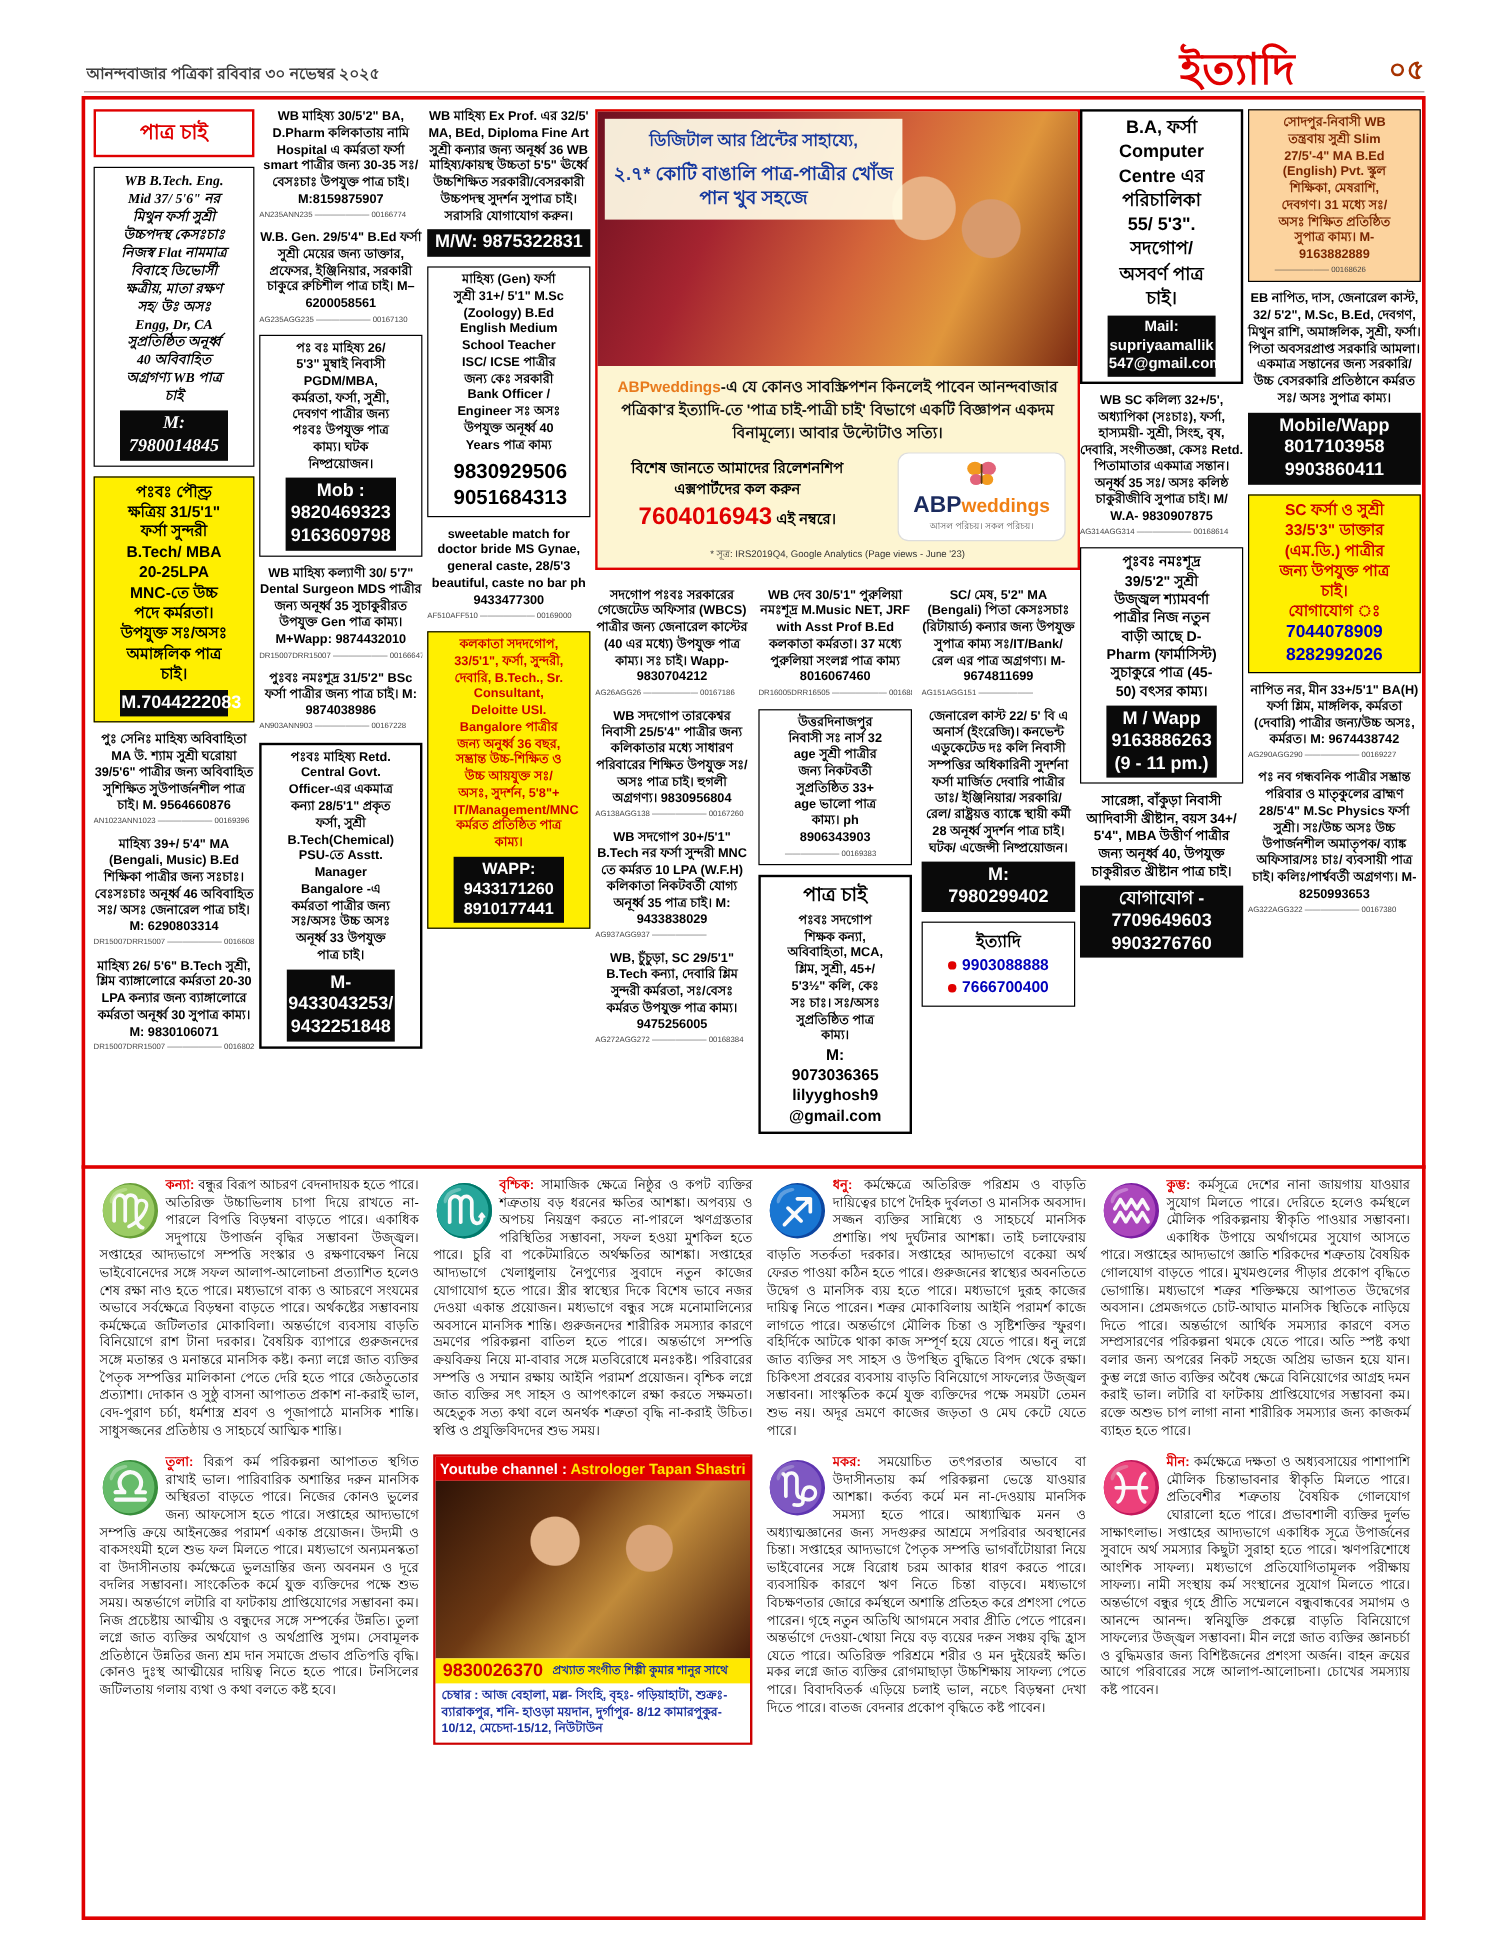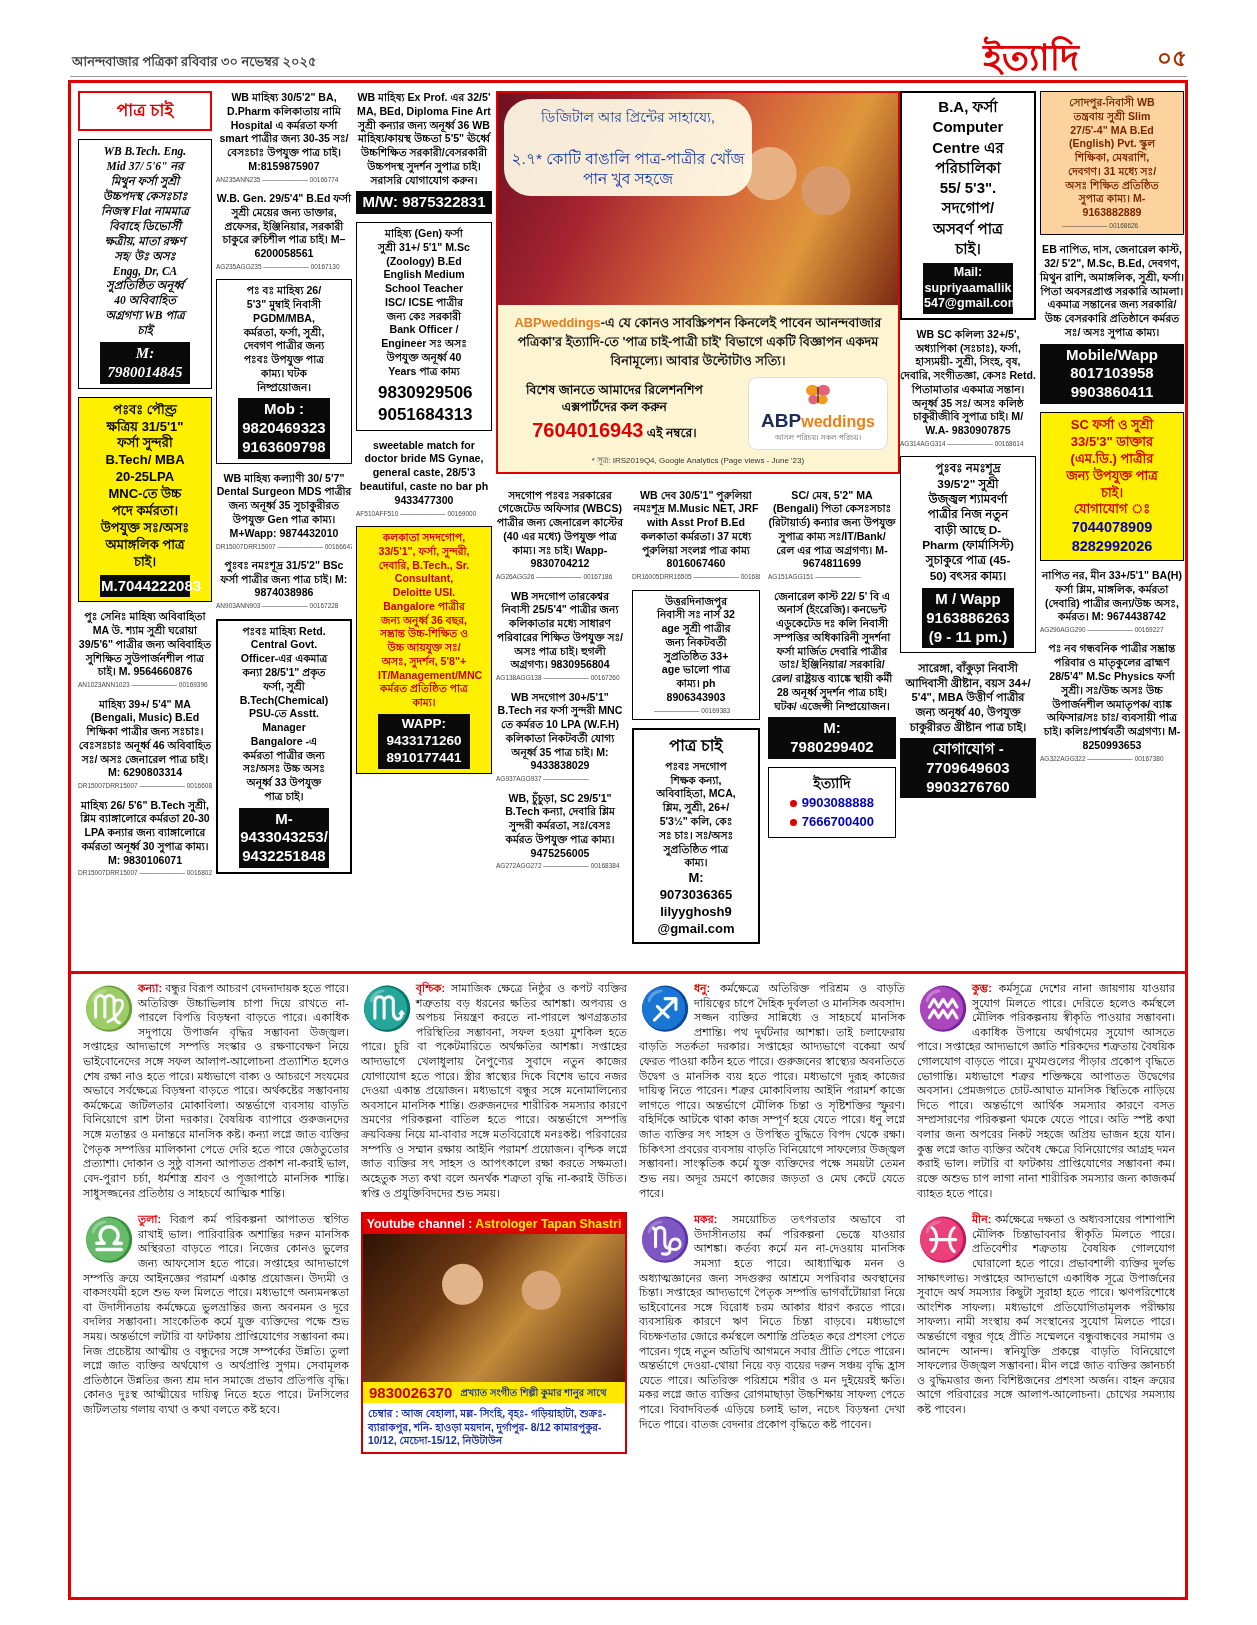--- a/index.html
+++ b/index.html
@@ -29,23 +29,23 @@
   .bignums{display:block;font-size:17px;font-weight:bold;margin-top:3px;line-height:1.3;}
   .redtext{color:#cc0000;}
   .bluetext{color:#0000bb;}
   .r1big{font-size:15px;line-height:1.35;}
   
   .abp{border:2.5px solid #e00000;background:#fdf5d2;width:400px;}
   .abp-top{position:relative;height:212px;background:
      radial-gradient(circle at 68% 38%, #e8b184 0 26px, rgba(0,0,0,0) 27px),
      radial-gradient(circle at 82% 46%, #d89a6c 0 24px, rgba(0,0,0,0) 25px),
      linear-gradient(115deg,#6e1020 0%,#a52430 28%,#d4653a 55%,#e0963c 75%,#7c2a12 100%);}
-  .abp-headline{position:absolute;left:6px;top:6px;width:236px;background:rgba(255,252,230,.93);padding:7px 6px;color:#15379e;font-weight:normal;text-align:center;border-radius:27px;}
+  .abp-headline{position:absolute;left:6px;top:6px;width:236px;background:rgba(255,252,230,.93);padding:7px 6px;color:#15379e;font-weight:bold;text-align:center;}
   .abp-h1{font-size:14px;}
-  .abp-h2{font-size:15.5px;margin-top:19px;line-height:1.3;}
+  .abp-h2{font-size:15.5px;margin-top:6px;line-height:1.3;}
   .abp-body{padding:8px 14px 2px;font-size:12.8px;font-weight:bold;text-align:center;line-height:1.5;color:#111;}
   .brand{color:#e87b1e;}
   .abp-bottom{display:flex;justify-content:space-between;align-items:center;padding:4px 10px 0;}
   .abp-call{width:56%;text-align:center;font-weight:bold;font-size:12.3px;line-height:1.4;}
   .abp-phone{color:#e00000;font-size:20px;}
   .abp-logo{background:#fff;border:1px solid #ddd;border-radius:9px;padding:5px 12px;text-align:center;}
   .abp-wordmark{font-weight:bold;font-size:19px;color:#1b2b5e;line-height:1;}
   .abp-wordmark .wed{color:#f07f13;font-size:16px;}
   .abp-tagline{font-size:7.5px;color:#555;margin-top:2px;}
   .abp-foot{font-size:8px;color:#333;text-align:center;padding:4px 0 5px;}
@@ -220,21 +220,21 @@
           <div class="ad">
             <span>WB দেব 30/5'1" পুরুলিয়া নমঃশূদ্র M.Music NET, JRF with Asst Prof B.Ed কলকাতা কর্মরতা। 37 মধ্যে পুরুলিয়া সংলগ্ন পাত্র কাম্য 8016067460</span>
             <span class="code">DR16005DRR16505 ——————— 00168814</span>
           </div>
           <div class="ad bordered">
             <span>উত্তরদিনাজপুর নিবাসী সঃ নার্স 32 age সুশ্রী পাত্রীর জন্য নিকটবর্তী সুপ্রতিষ্ঠিত 33+ age ভালো পাত্র কাম্য। ph 8906343903</span>
             <span class="code">——————— 00169383</span>
           </div>
           <div class="ad bordered thick">
             <div class="boxtitle">পাত্র চাই</div>
-            <span>পঃবঃ সদগোপ শিক্ষক কন্যা, অবিবাহিতা, MCA, শ্লিম, সুশ্রী, 26+/ 5'3½" কলি, কেঃ সঃ চাঃ। সঃ/অসঃ সুপ্রতিষ্ঠিত পাত্র কাম্য।</span><br>
+            <span>পঃবঃ সদগোপ শিক্ষক কন্যা, অবিবাহিতা, MCA, শ্লিম, সুশ্রী, 45+/ 5'3½" কলি, কেঃ সঃ চাঃ। সঃ/অসঃ সুপ্রতিষ্ঠিত পাত্র কাম্য।</span><br>
             <span style="font-size:13px;">M: 9073036365</span><br>
             <span class="pre" style="font-size:13px;">lilyyghosh9
 @gmail.com</span>
           </div>
         </div>
 
         <div class="bcol" style="width:128px;">
           <div class="ad">
             <span>SC/ মেষ, 5'2" MA (Bengali) পিতা কেসঃসচাঃ (রিটায়ার্ড) কন্যার জন্য উপযুক্ত সুপাত্র কাম্য সঃ/IT/Bank/ রেল এর পাত্র অগ্রগণ্য। M-9674811699</span>
             <span class="code">AG151AGG151 ———————</span>

